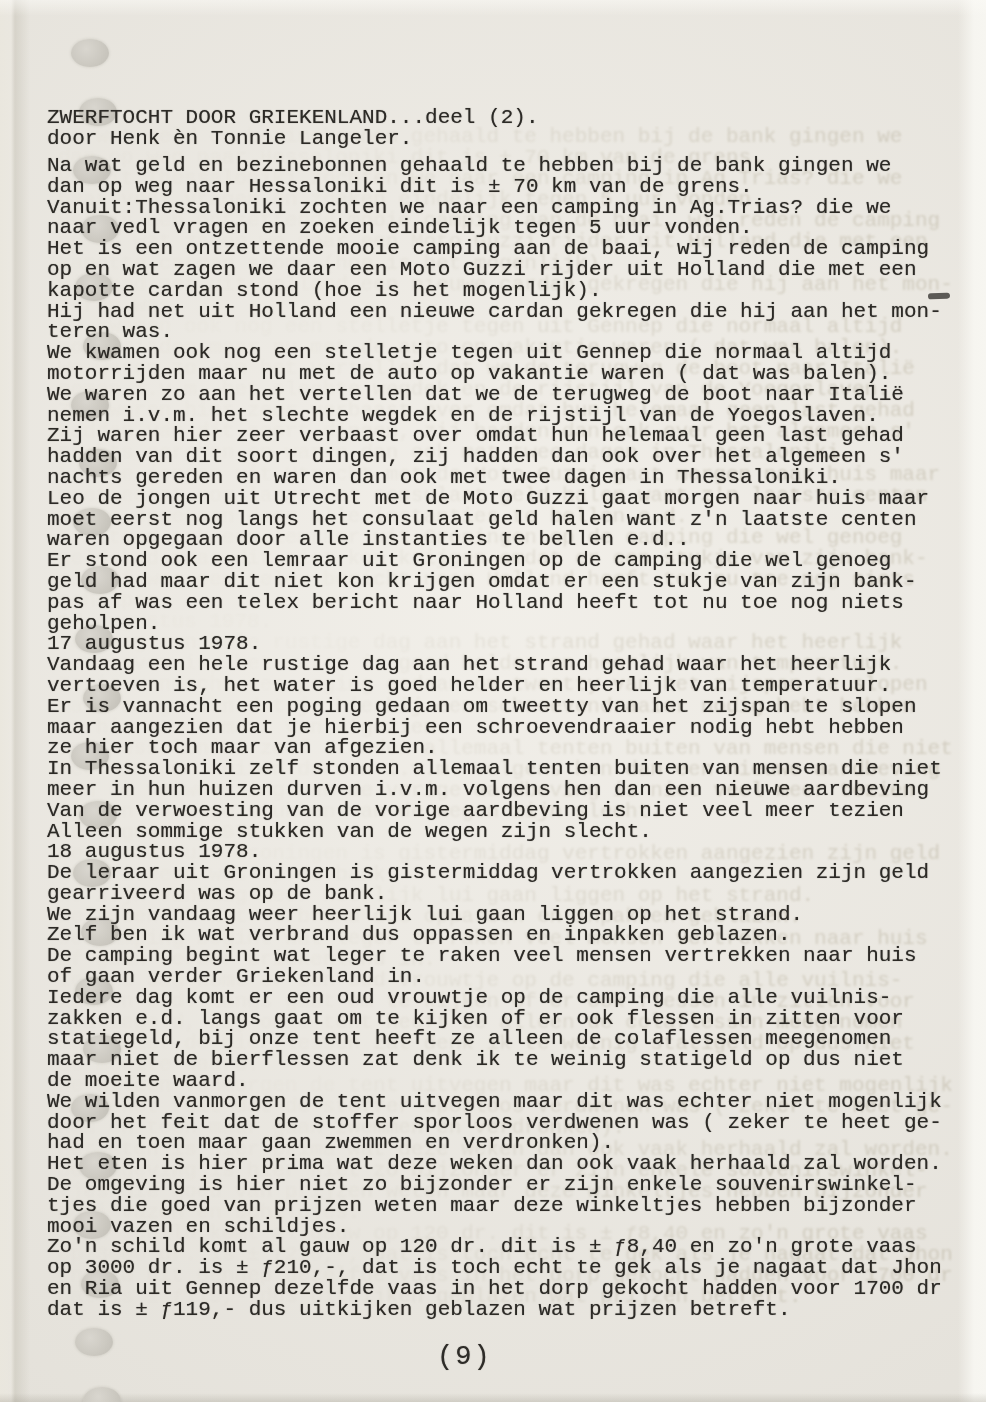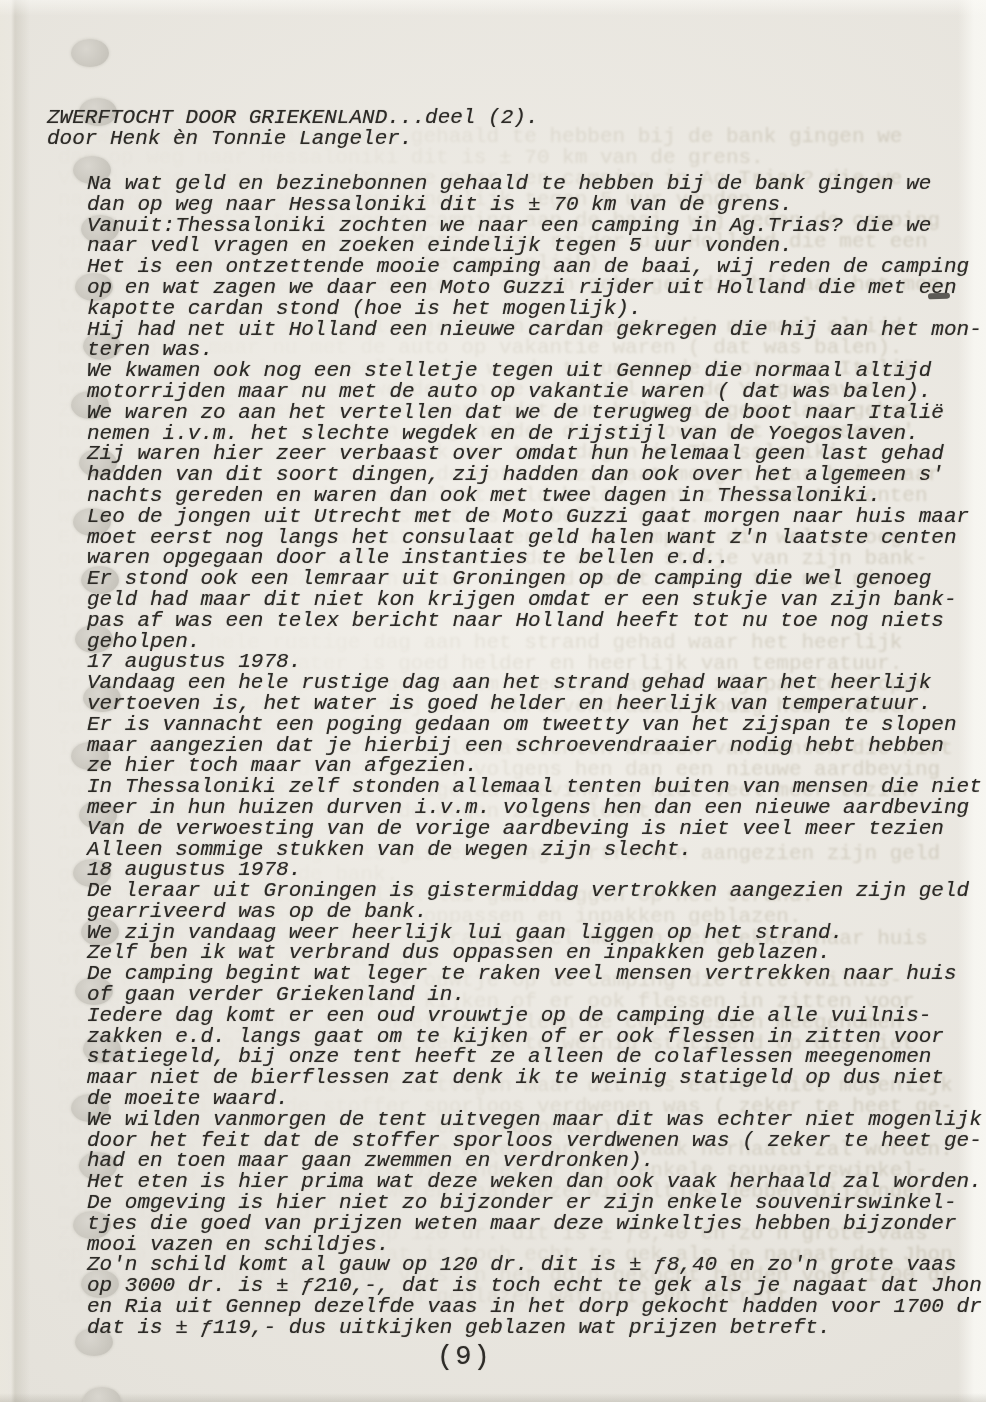--- a/index.html
+++ b/index.html
@@ -18,24 +18,23 @@
     color:#2c2a26;
   }
   .typed{
     position:absolute;
     white-space:pre;
     font-size:21px;
     line-height:20.8px;
     letter-spacing:0px;
     color:#2c2a26;
     text-shadow:0 0 1px rgba(44,42,38,.55);
-    font-style:italic;
   }
   .title-block{left:47px;top:108px;}
-  .body-text{left:47px;top:174px;margin-left:40px;}
+  .body-text{left:47px;top:156px;}
   .pagenum{
     position:absolute;left:437px;top:1342px;
     font-size:27px;line-height:30px;
     letter-spacing:2px;
     color:#2e2c28;text-shadow:0 0 1px rgba(44,42,38,.6);
   }
   .ghost{
     position:absolute;left:58px;top:126px;
     white-space:pre;
     font-size:21px;line-height:21.1px;

